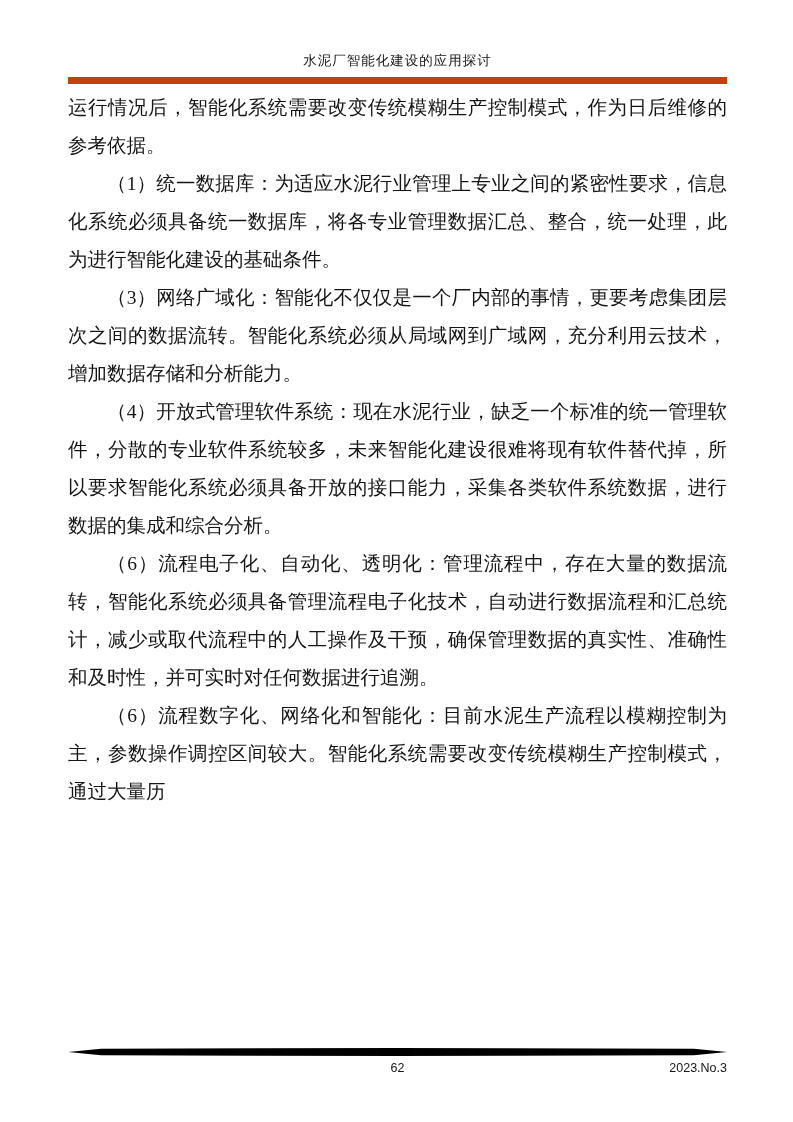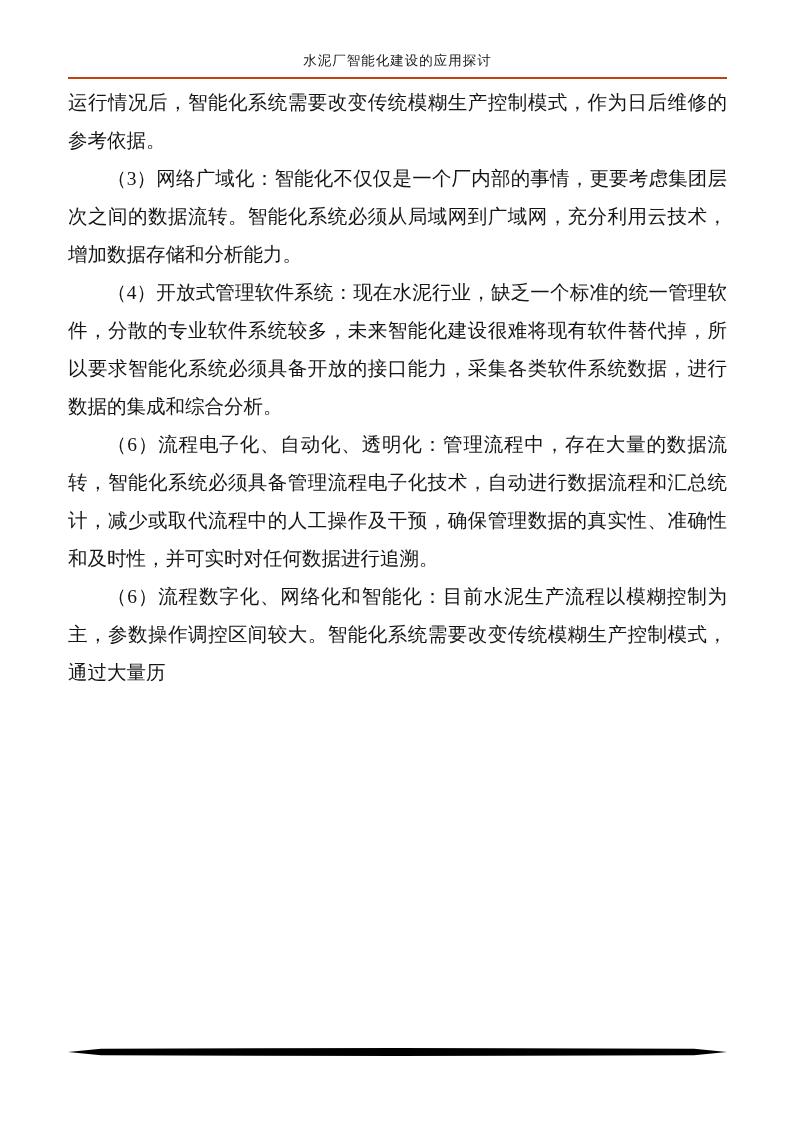--- a/index.html
+++ b/index.html
@@ -17,21 +17,21 @@
     overflow: hidden;
     font-family: "Liberation Serif", "DejaVu Serif", serif;
     color: #151515;
   }
   .running-header {
     text-align: center;
     font-size: 13.5px;
     line-height: 18px;
     letter-spacing: 1px;
     padding-bottom: 7px;
-    border-bottom: 2px solid #c2410c;
+    border-bottom: 7px solid #c2410c;
   }
   .body-text {
     margin-top: 5px;
     font-size: 19.5px;
     line-height: 38px;
     text-align: justify;
     text-justify: inter-ideograph;
   }
   .para {
     margin: 0;
@@ -89,25 +89,30 @@
 <div class="page">
 
   <div class="running-header">水泥厂智能化建设的应用探讨</div>
 
   <div class="body-text">
 
     <p class="para no-indent">运行情况后，智能化系统需要改变传统模糊生产控制模式，作为日后维修的参考依据。</p>
 
 
     <div>
+        <p class="para">（1）统一数据库：为适应水泥行业管理上专业之间的紧密性要求，信息化系统必须具备统一数据库，将各专业管理数据汇总、整合，统一处理，此为进行智能化建设的基础条件。</p>
         <p class="para">（3）网络广域化：智能化不仅仅是一个厂内部的事情，更要考虑集团层次之间的数据流转。智能化系统必须从局域网到广域网，充分利用云技术，增加数据存储和分析能力。</p>
         <p class="para">（4）开放式管理软件系统：现在水泥行业，缺乏一个标准的统一管理软件，分散的专业软件系统较多，未来智能化建设很难将现有软件替代掉，所以要求智能化系统必须具备开放的接口能力，采集各类软件系统数据，进行数据的集成和综合分析。</p>
         <p class="para">（6）流程电子化、自动化、透明化：管理流程中，存在大量的数据流转，智能化系统必须具备管理流程电子化技术，自动进行数据流程和汇总统计，减少或取代流程中的人工操作及干预，确保管理数据的真实性、准确性和及时性，并可实时对任何数据进行追溯。</p>
         <p class="para">（6）流程数字化、网络化和智能化：目前水泥生产流程以模糊控制为主，参数操作调控区间较大。智能化系统需要改变传统模糊生产控制模式，通过大量历</p>
       </div>
 
   </div>
 
   <div class="footer">
     <div class="footer-bar"></div>
+    <div class="footer-row">
+      <span class="page-number">62</span>
+      <span class="issue-label">2023.No.3</span>
+    </div>
   </div>
 
 </div>
 
 </body></html>

